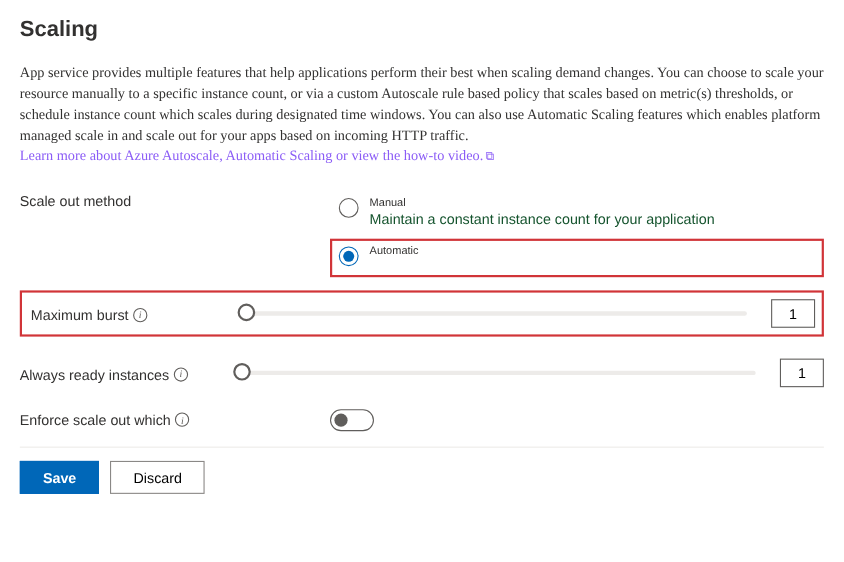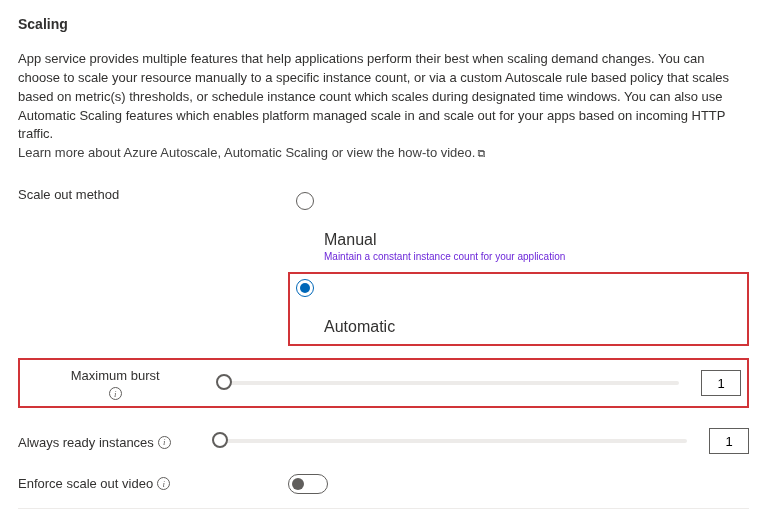--- a/index.html
+++ b/index.html
@@ -5,44 +5,46 @@
     * { box-sizing: border-box; margin: 0; padding: 0; }
     body {
       font-family: "Segoe UI", -apple-system, sans-serif;
       font-size: 13px;
       color: #323130;
       padding: 16px 18px;
       background: #fff;
       width: 767px;
     }
     .title {
-      font-size: 14px;
+      font-size: 20px;
       font-weight: 600;
       margin-bottom: 18px;
     }
     .description {
       font-size: 13px;
       line-height: 1.45;
       margin-bottom: 22px;
+      font-family: Liberation Serif, serif;
     }
     .link {
-      color: #404040;
+      color: #8b5cf6;
       text-decoration: none;
       cursor: pointer;
     }
     .external-icon {
       display: inline-block;
       font-size: 11px;
       margin-left: 2px;
       vertical-align: 0;
     }
     .form-row {
       display: flex;
       align-items: flex-start;
       margin-bottom: 12px;
+      gap: 12px;
     }
     .form-label-col {
       width: 270px;
       padding-top: 2px;
       font-size: 13px;
       display: flex;
       align-items: center;
       gap: 4px;
     }
     .form-control-col {
@@ -77,22 +79,22 @@
     }
     .radio-circle.selected::after {
       content: "";
       position: absolute;
       top: 3px; left: 3px;
       width: 10px; height: 10px;
       border-radius: 50%;
       background: #0067b8;
     }
     .radio-text { display: flex; flex-direction: column; gap: 2px; }
-    .radio-label { font-size: 16px; margin-top: 40px; }
-    .radio-desc { font-size: 10px; color: #6d28d9; }
+    .radio-label { font-size: 10px; }
+    .radio-desc { font-size: 13px; color: #14532d; }
     .info-icon {
       width: 13px; height: 13px;
       border: 1px solid #605e5c;
       border-radius: 50%;
       display: inline-flex;
       align-items: center;
       justify-content: center;
       font-size: 9px;
       font-style: italic;
       font-family: Georgia, serif;
@@ -211,21 +213,21 @@
       <div class="radio-text">
         <div class="radio-label">Automatic</div>
       </div>
     </div>
 
 
   </div>
 </div>
 
 <div class="slider-row highlighted" style="margin-bottom:14px; margin-top:6px;">
-  <div class="form-label-col" style="padding-left:6px;flex-direction:column;">
+  <div class="form-label-col" style="padding-left:6px;">
     <span>Maximum burst</span>
     <span class="info-icon">i</span>
   </div>
   <div class="slider-wrap">
     <div class="slider-track">
       <div class="slider-thumb"></div>
     </div>
   </div>
   <input class="number-input" value="1" style="">
 </div>
@@ -238,21 +240,21 @@
   <div class="slider-wrap">
     <div class="slider-track">
       <div class="slider-thumb"></div>
     </div>
   </div>
   <input class="number-input" value="1" style="">
 </div>
 
 <div class="form-row">
   <div class="form-label-col">
-    <span>Enforce scale out video</span>
+    <span>Enforce scale out which</span>
     <span class="info-icon">i</span>
   </div>
   <div class="form-control-col">
     <div class="toggle">
       <div class="toggle-thumb"></div>
     </div>
   </div>
 </div>
 
 <hr class="divider">

